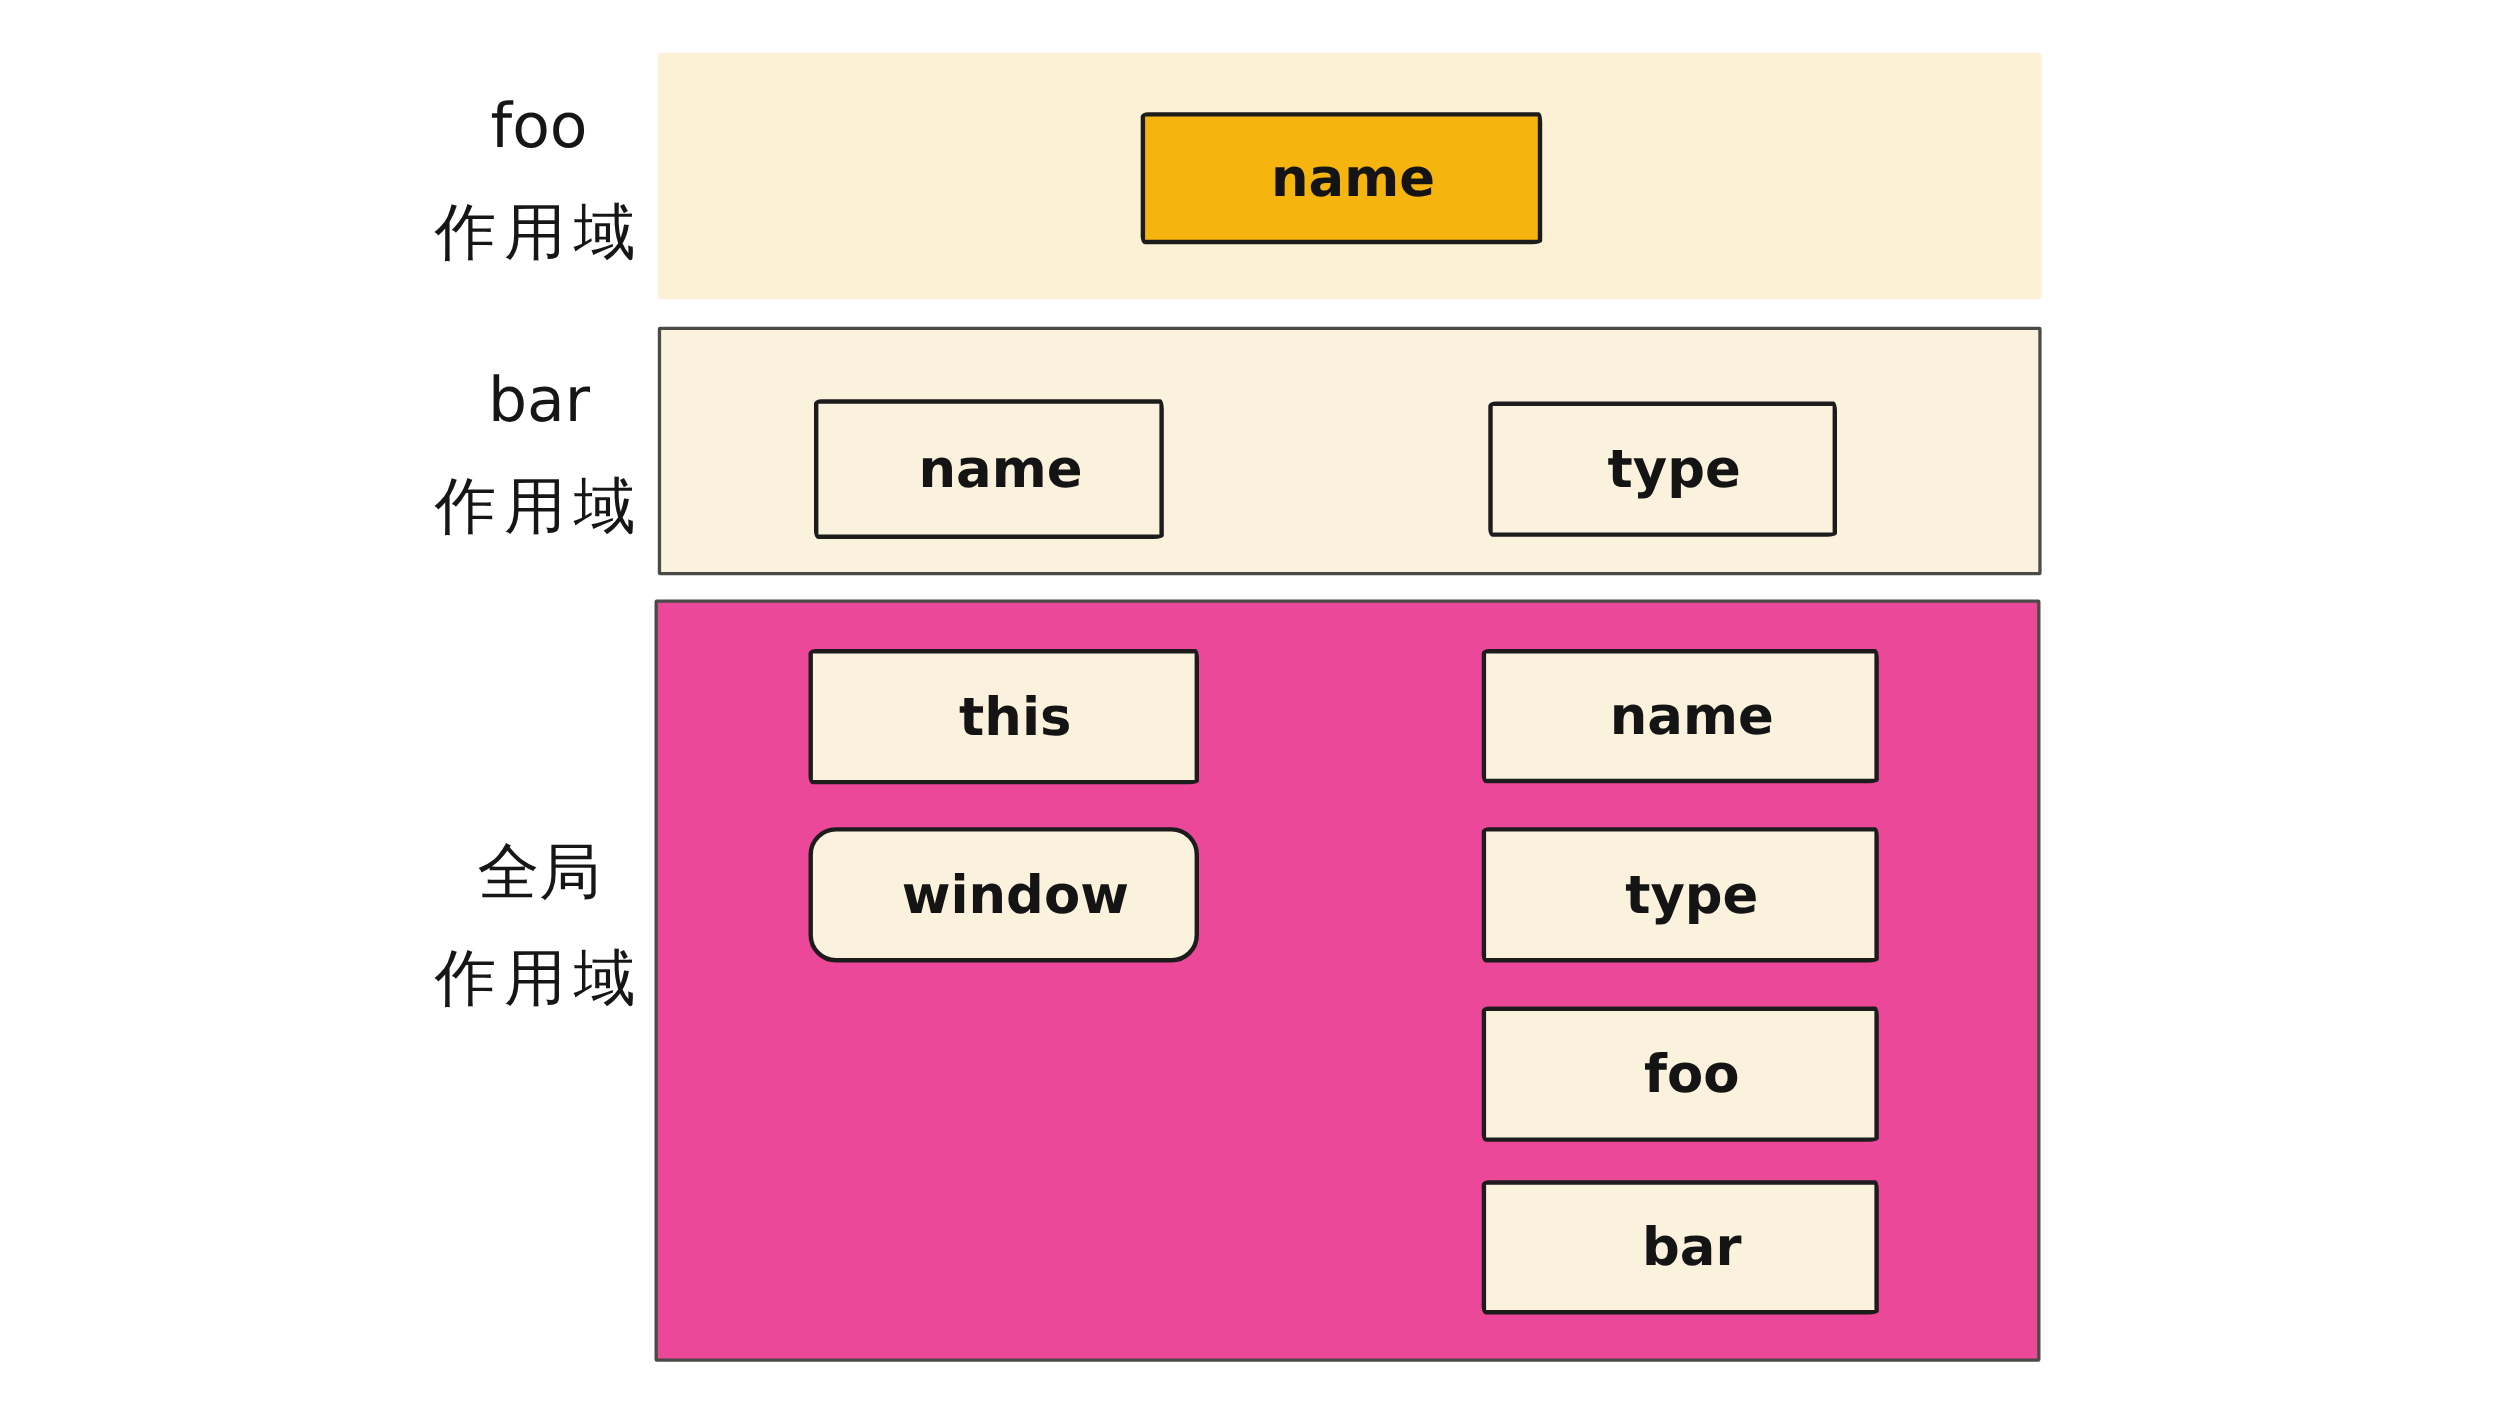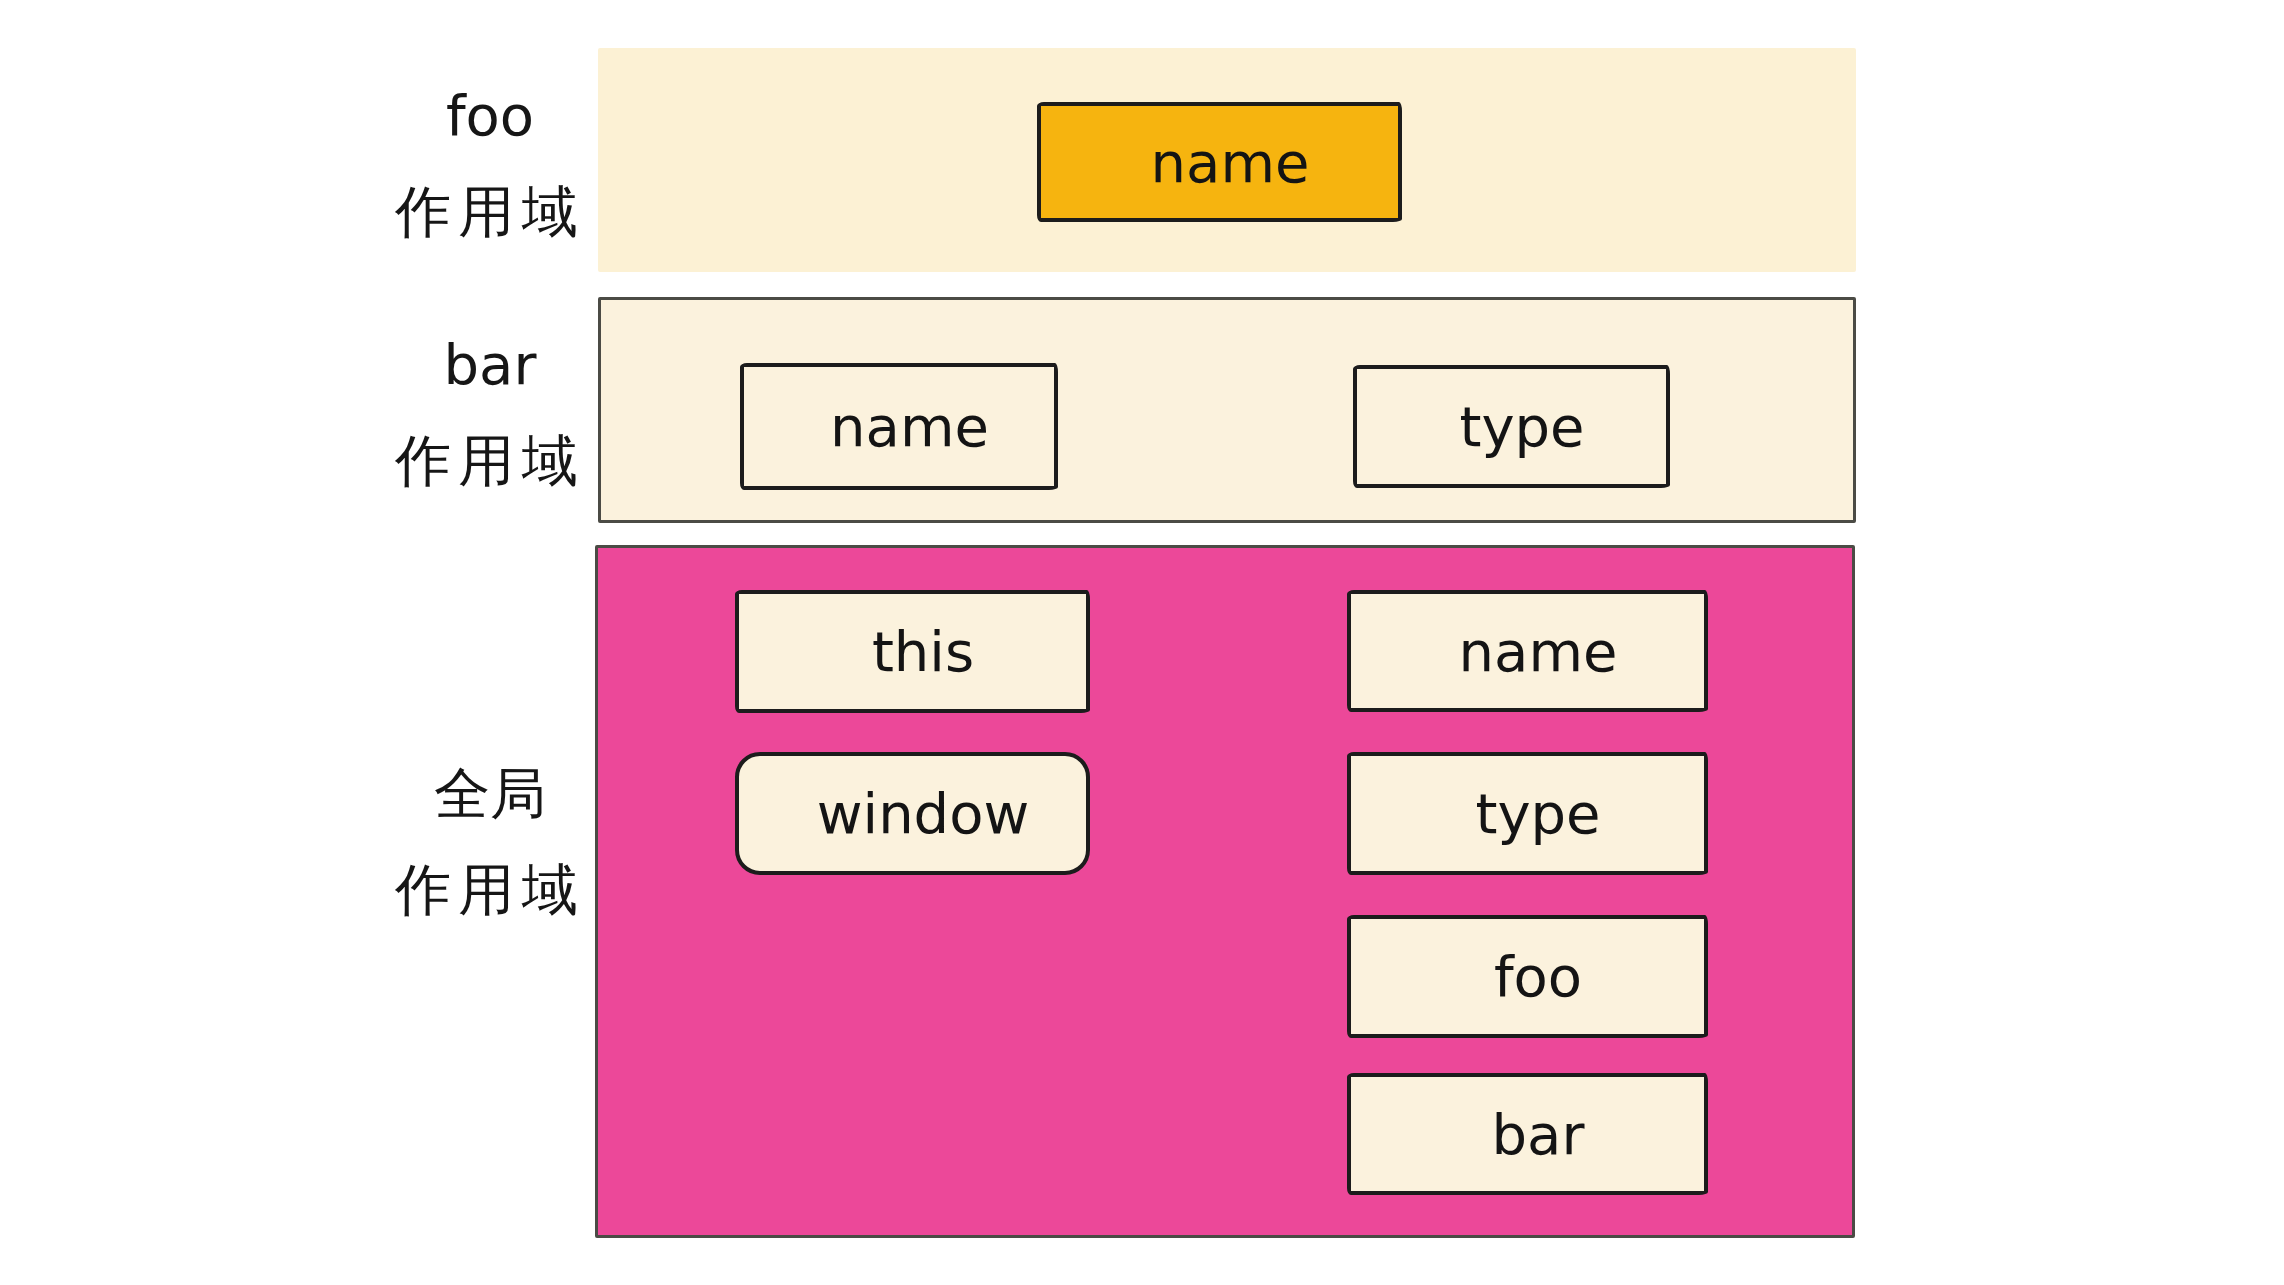--- a/index.html
+++ b/index.html
@@ -60,22 +60,22 @@
 
   
   .var-box {
     position: absolute;
     box-sizing: border-box;
     border: 4px solid #1c1c1c;
     background: #fbf2dd;
     display: flex;
     align-items: center;
     justify-content: center;
-    font-size: 56px;
-    font-weight: normal;
+    font-size: 48px;
+    font-weight: bold;
     color: #141414;
     
     border-radius: 7px 3px 9px 4px / 4px 9px 3px 7px;
     padding-left: 21px;
   }
   .var-box.highlight {
     background: #f6b40f;
   }
 
   

